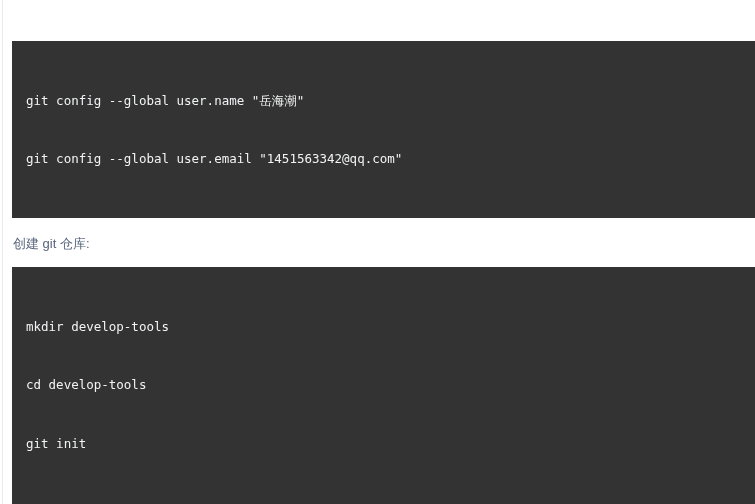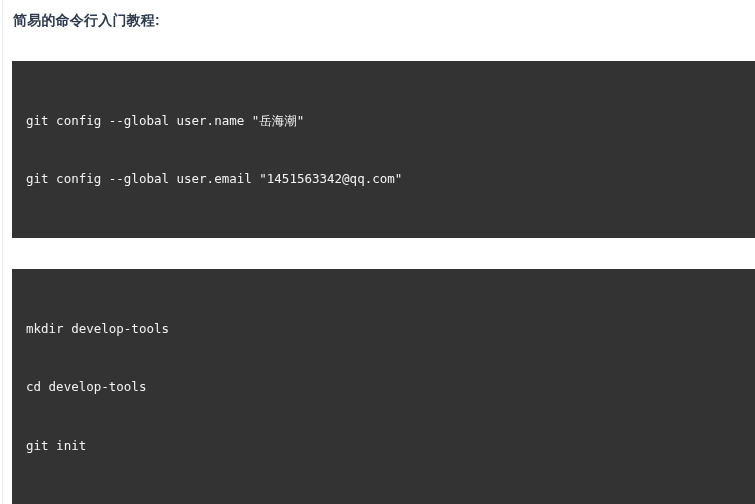--- a/index.html
+++ b/index.html
@@ -78,32 +78,32 @@
 </style>
 </head>
 <body style="background: rgb(255, 255, 255);">
 
 <div class="page">
 
   <div class="left-rule" style="background: rgb(232, 235, 239);"></div>
 
   <div class="doc">
 
-    <div class="doc-title" style="color: rgb(46, 58, 77);">简易的命令行入门教程:</div>
 
     <div class="gap-title-to-s1"></div>
 
     <div class="gap-label-to-code"></div>
     <div class="code-block" style="background: rgb(51, 51, 51); color: rgb(242, 243, 244);">
       <span class="code-line">git config --global user.name "岳海潮"</span>
       <span class="code-line">git config --global user.email "1451563342@qq.com"</span>
     </div>
 
     <div class="gap-code-to-label"></div>
 
+    <div class="section-label" style="color: rgb(85, 99, 122);">创建 git 仓库:</div>
     <div class="gap-label-to-code"></div>
     <div class="code-block" style="background: rgb(51, 51, 51); color: rgb(242, 243, 244);">
       <span class="code-line">mkdir develop-tools</span>
       <span class="code-line">cd develop-tools</span>
       <span class="code-line">git init</span>
       
       
       
       
       

